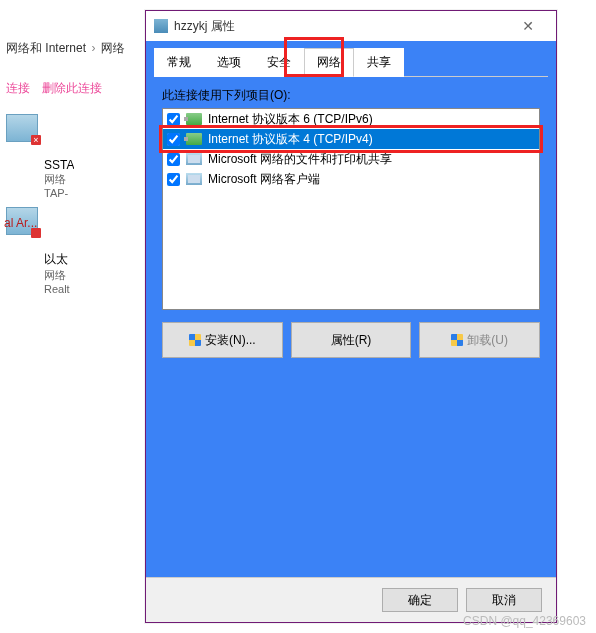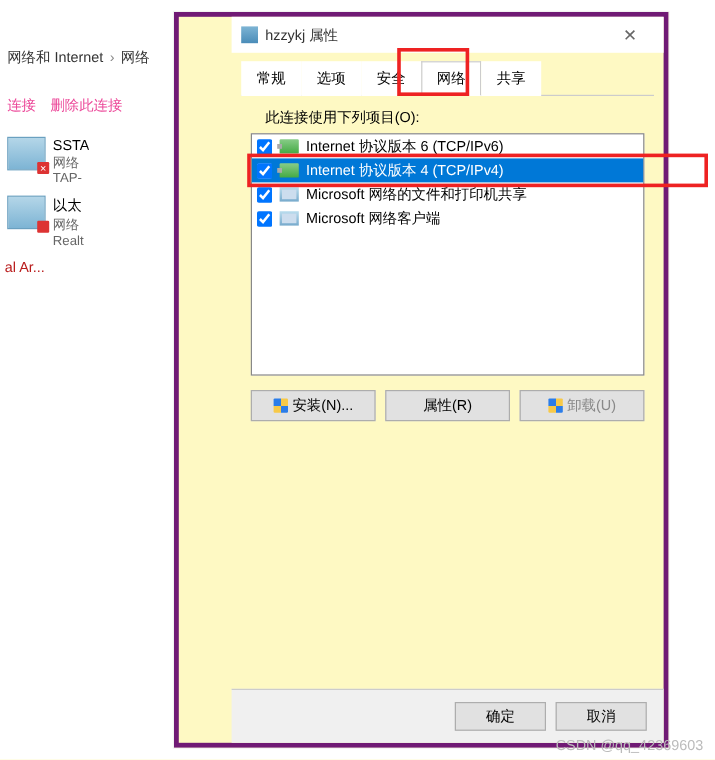--- a/index.html
+++ b/index.html
@@ -10,52 +10,52 @@
     .breadcrumb-bar span { display: inline-block; }
     .chev { color: #888; padding: 0 2px; }
     .toolbar-bar { position: absolute; top: 80px; left: 0; width: 150px; height: 24px; display:flex; gap:12px; padding-left:6px; color:#ec4899; }
     .toolbar-bar span { font-size:12px; }
     
     .conn-list { position: absolute; top: 110px; left: 0; width: 150px; }
     .conn-item { display:flex; gap:6px; padding:4px 6px; align-items:flex-start; }
     .conn-icon { width:32px; height:28px; background:linear-gradient(#b4d6e8,#7db4d4); border:1px solid #6aa0c0; position:relative; flex-shrink:0; }
     .conn-icon::after { content:""; position:absolute; right:-4px; bottom:-4px; width:10px; height:10px; background:#d33; border-radius:1px; }
     .conn-icon.red::after { content:"×"; color:#fff; font-size:9px; line-height:10px; text-align:center; }
-    .conn-text { overflow:hidden; }
+    .conn-text { overflow:hidden;margin-top:44px; }
     .conn-name { font-size:12px; white-space:nowrap; }
     .conn-sub { font-size:11px; color:#666; white-space:nowrap; }
     .left-label { position:absolute; top:216px; left:0; font-size:12px; color:#b91c1c; padding-left:4px;}
     
     
-    .dialog { position: absolute; left: 145px; top: 10px; width: 412px; height: 613px; background:#fef9c3; border:4px solid #701a75; box-shadow:0 0 0 1px rgba(0,0,0,0.05); display:flex; flex-direction:column;padding-left:44px; }
+    .dialog { position: absolute; left: 145px; top: 10px; width: 412px; height: 613px; background:#3b82f6; border:1px solid #701a75; box-shadow:0 0 0 1px rgba(0,0,0,0.05); display:flex; flex-direction:column; }
     .titlebar { height: 30px; display:flex; align-items:center; padding:0 8px; background:#fff; }
     .title-icon { width:14px; height:14px; background:linear-gradient(#7db4d4,#4a8cb8); margin-right:6px; }
     .titlebar .title { flex:1; font-size:12px; color:#333; }
     .close-x { width:40px; text-align:center; color:#666; font-size:14px; cursor:pointer; }
     
     .tabs { display:flex; border-bottom:1px solid #ccc; margin:6px 8px 0 8px; position:relative; }
     .tab { padding:5px 12px 5px; border:1px solid transparent; border-bottom:none; margin-right:0; font-size:12px; cursor:pointer; position:relative; top:1px; background:#fff; }
     .tab.active { border-color:#ccc; border-bottom:1px solid #fff; }
     .tab-highlight { position:absolute; border:3px solid #e22; pointer-events:none; }
     
     .content { padding:10px 16px; flex:1; display:flex; flex-direction:column; }
-    .list-label { font-size:12px; margin-bottom:4px;margin-left:12px; }
+    .list-label { font-size:12px; margin-bottom:4px; }
     .list-box { border:1px solid #888; height:202px; background:#fff; position:relative; }
     .item { display:flex; align-items:center; height:20px; padding:0 4px; gap:6px; font-size:12px; }
     .item.selected { background:#0078d7; color:#fff; }
     .item input[type=checkbox]{ width:13px; height:13px; margin:0; }
     .proto-icon { width:16px; height:12px; position:relative; flex-shrink:0; }
     .proto-icon.net { background:linear-gradient(#8c8,#4a4); border-radius:1px; }
     .proto-icon.net::before { content:""; position:absolute; left:-2px; top:4px; width:4px; height:4px; background:#aaa; }
     .proto-icon.share { background:linear-gradient(#bde,#7ac); }
     .proto-icon.share::before { content:""; position:absolute; left:2px; top:2px; width:12px; height:8px; background:#cde; }
     .list-highlight { position:absolute; border:3px solid #e22; pointer-events:none; }
     
     .btn-row { display:flex; gap:8px; margin-top:12px; }
-    .btn { flex:1; height:26px; border:1px solid #adadad; background:#e1e1e1; display:flex; align-items:center; justify-content:center; gap:4px; font-size:12px; cursor:pointer; }
+    .btn { flex:1; height:36px; border:1px solid #adadad; background:#e1e1e1; display:flex; align-items:center; justify-content:center; gap:4px; font-size:12px; cursor:pointer; }
     .btn:disabled, .btn.disabled { color:#888; cursor:default; }
     .shield { width:12px; height:12px; background:conic-gradient(#f7c948 0 25%, #2b7de9 25% 50%, #f7c948 50% 75%, #2b7de9 75% 100%); border-radius:1px; }
     
     .desc-group { margin-top:16px; border:1px solid #ccc; padding:10px 10px 14px; position:relative; }
     .desc-legend { position:absolute; top:-8px; left:8px; background:#fff; padding:0 4px; font-size:12px; }
     .desc-text { font-size:12px; color:#333; line-height:1.6; }
     
     .footer { border-top:1px solid #ccc; padding:10px 14px; display:flex; justify-content:flex-end; gap:8px; background:#f0f0f0; }
     .footer .fbtn { width:76px; height:24px; border:1px solid #adadad; background:#e1e1e1; font-size:12px; cursor:pointer; }
     

